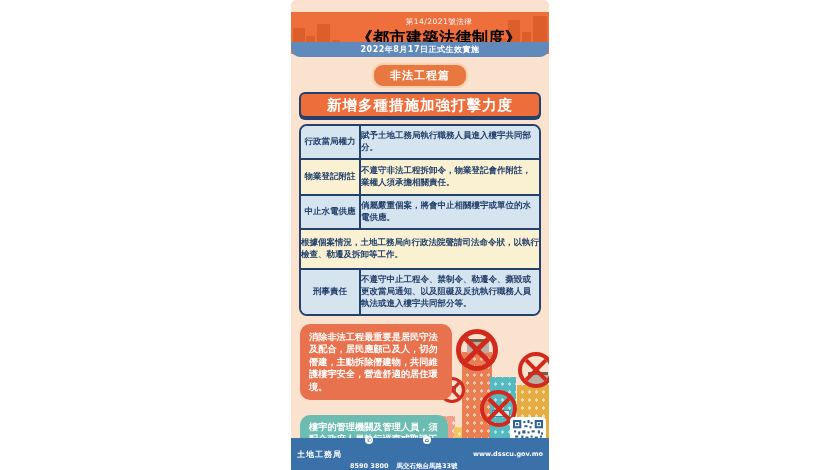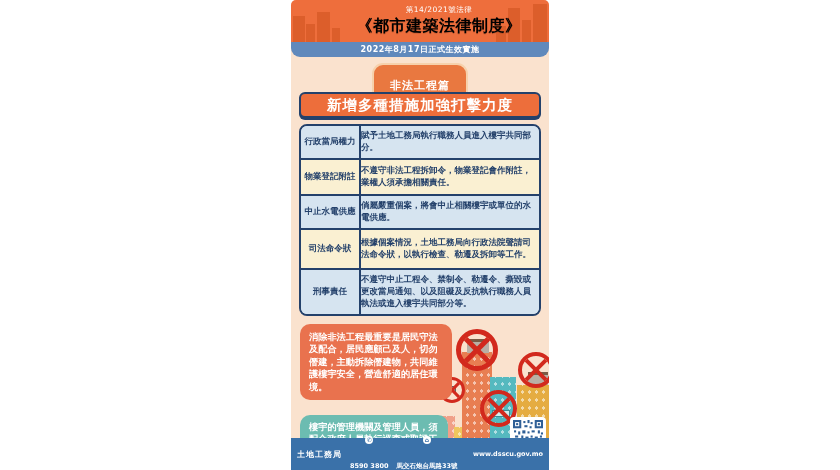--- a/index.html
+++ b/index.html
@@ -3,21 +3,21 @@
 <meta charset="utf-8">
 <style>
   * { margin:0; padding:0; box-sizing:border-box; }
   html,body { width:840px; height:470px; background:#ffffff; overflow:hidden;
               font-family:"DejaVu Sans","Liberation Sans",sans-serif; }
 
   .poster { position:relative; width:258px; height:470px; margin:0 auto;
             background:#FAE2CE; border-radius:5px 5px 0 0; overflow:hidden; }
 
   
-  .header { position:absolute; left:0; top:0; width:296px; height:42px;
+  .header { position:absolute; left:0; top:12px; width:296px; height:42px;
             background:#EE6E3C; z-index:2; }
   .skyline { position:absolute; inset:0; overflow:hidden; }
   .skyline span { position:absolute; bottom:0; background:rgba(196,72,22,.42); }
   .skyline span:nth-child(1){ left:2px;  width:12px; height:26px; }
   .skyline span:nth-child(2){ left:15px; width:9px;  height:18px; }
   .skyline span:nth-child(3){ left:26px; width:13px; height:30px; }
   .skyline span:nth-child(4){ left:41px; width:8px;  height:14px; }
   .skyline span:nth-child(5){ left:205px;width:10px; height:16px; }
   .skyline span:nth-child(6){ left:217px;width:12px; height:34px; }
   .skyline span:nth-child(7){ left:231px;width:9px;  height:22px; }
@@ -30,21 +30,21 @@
 
   
   .date-band { position:absolute; left:0; top:42px; width:258px; height:15px;
                background:#6089BC; border-radius:0 0 9px 9px; z-index:2;
                display:flex; align-items:center; justify-content:center;
                color:#fff; font-size:8px; font-weight:bold; letter-spacing:.5px; }
 
   
   .section-pill { position:absolute; left:50%; top:63px; transform:translateX(-50%);
                   background:#E97840; border:2px solid #F6D1AC; border-radius:11px;
-                  padding:13px 16px; color:#fff; font-size:11px; font-weight:bold;
+                  padding:3px 16px; color:#fff; font-size:11px; font-weight:bold;
                   letter-spacing:1px; z-index:2; white-space:nowrap; }
 
   
   .banner { position:absolute; left:8px; top:92px; width:242px; height:26px;
             background:#ED6E3B; border:2px solid #24416B; border-radius:6px;
             box-shadow:0 2px 0 #24416B; display:flex; align-items:center;
             justify-content:center; color:#fff; font-size:14.5px; font-weight:bold;
             letter-spacing:1px; z-index:2; white-space:nowrap; }
 
   
@@ -157,21 +157,20 @@
     </div>
     <div class="m-row cream">
       <div class="m-label">物業登記附註</div>
       <div class="m-detail">不遵守非法工程拆卸令，物業登記會作附註，業權人須承擔相關責任。</div>
     </div>
     <div class="m-row blue">
       <div class="m-label">中止水電供應</div>
       <div class="m-detail">倘屬嚴重個案，將會中止相關樓宇或單位的水電供應。</div>
     </div>
     <div class="m-row cream">
-      <div class="m-label">司法命令狀</div>
       <div class="m-detail">根據個案情況，土地工務局向行政法院聲請司法命令狀，以執行檢查、勒遷及拆卸等工作。</div>
     </div>
     <div class="m-row blue">
       <div class="m-label">刑事責任</div>
       <div class="m-detail">不遵守中止工程令、禁制令、勒遷令、撕毀或更改當局通知、以及阻礙及反抗執行職務人員執法或進入樓宇共同部分等。</div>
     </div>
   </div>
 
   <div class="illustration">
     <div class="bld bld-coral"></div>

